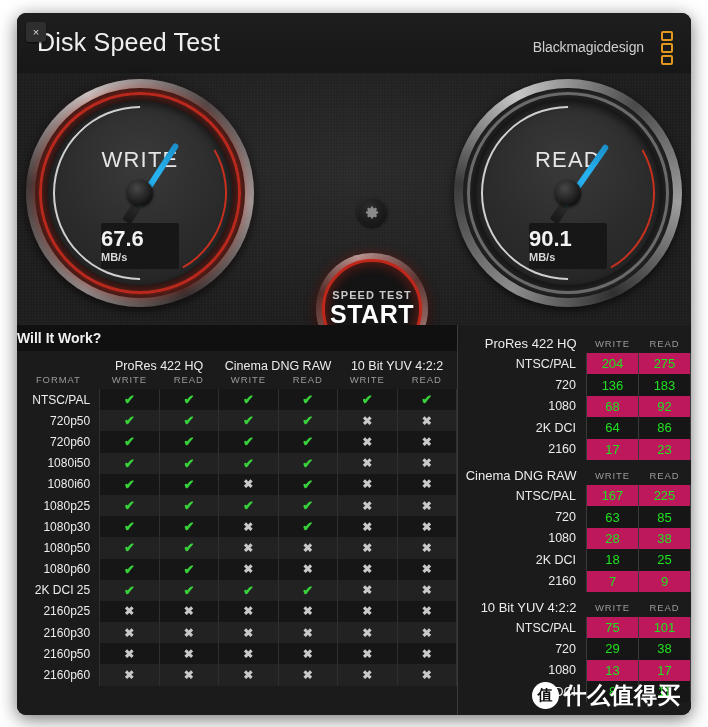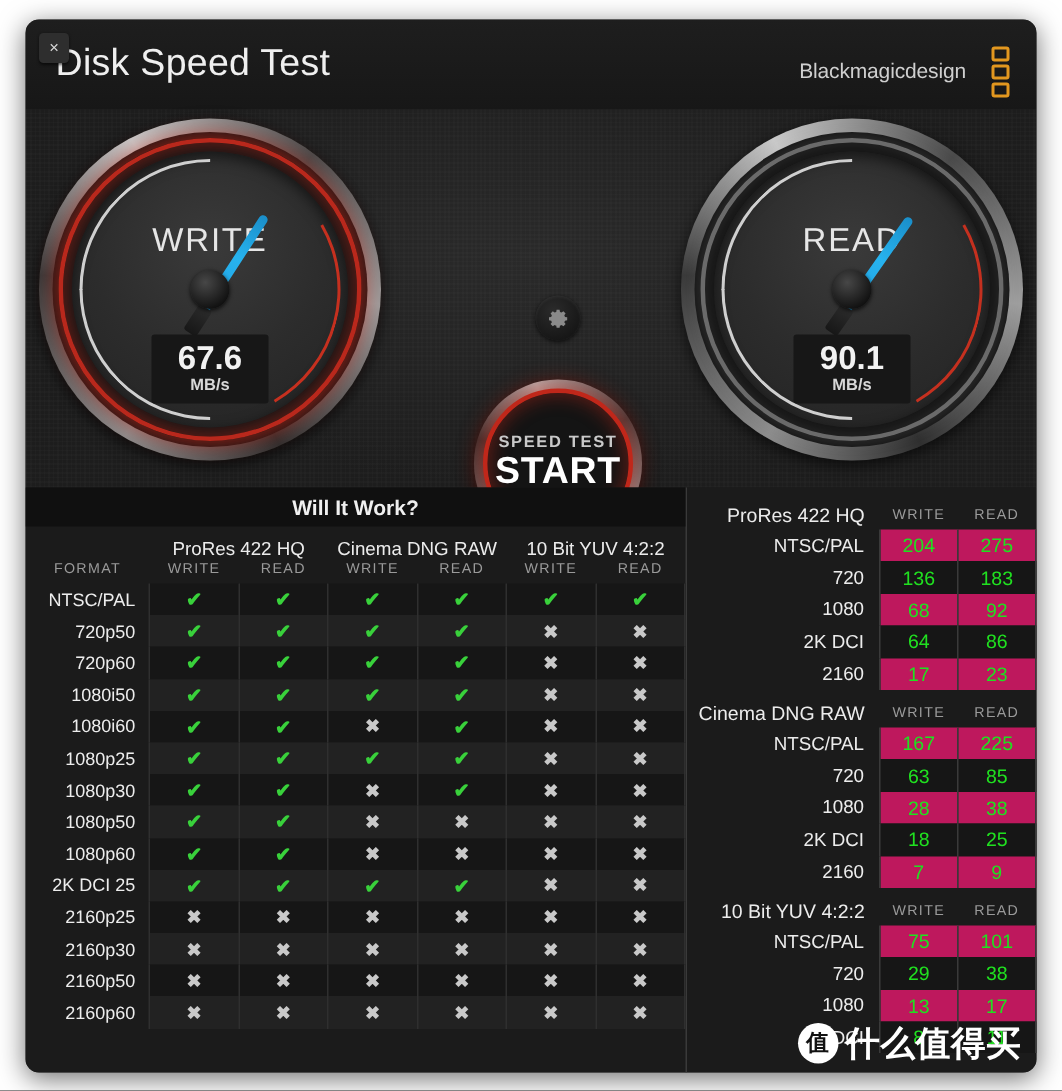--- a/index.html
+++ b/index.html
@@ -145,21 +145,21 @@
     position: absolute; left: 50%; top: 50%;
     width: 26px; height: 26px; margin: -13px 0 0 -13px;
     border-radius: 50%;
     background: radial-gradient(circle at 38% 32%, #474747, #111 75%);
     box-shadow: 0 1px 3px rgba(0,0,0,.8);
   }
   .readout {
     position: absolute; left: 50%; top: 122px;
     width: 78px; margin-left: -39px;
     background: #171717; border-radius: 2px;
-    padding: 4px 0 6px; text-align: center;
+    padding: 4px 0 6px; 
   }
   .readout .v { font-size: 22px; font-weight: 700; color: #f2f2f2; line-height: 1.05; }
   .readout .u { font-size: 11px; font-weight: 700; color: #d8d8d8; margin-top: 1px; }
 
   
   #gearbtn {
     position: absolute; left: 340px; top: 124px;
     width: 30px; height: 30px; border-radius: 50%;
     background: radial-gradient(circle at 40% 34%, #2b2b2b, #151515 78%);
     box-shadow: inset 0 1px 2px rgba(255,255,255,.07), 0 1px 3px rgba(0,0,0,.7);
@@ -188,21 +188,21 @@
     font-size: 25px; font-weight: 700; color: #fff; letter-spacing: .5px; margin-top: -1px;
   }
 
   
   #panels { position: relative; display: flex; height: 390px; background: #1b1b1b; }
   #leftpanel  { width: 440px; position: relative; }
   #divider    { width: 1px; background: #3a3a3a; }
   #rightpanel { flex: 1; position: relative; }
 
   .panelhdr {
-    height: 26px; line-height: 26px; text-align: center;
+    height: 26px; line-height: 26px; 
     font-size: 14px; font-weight: 700; color: #f0f0f0;
     background: #101010;
   }
 
   
   table { width: 100%; border-collapse: collapse; }
   #wtable { margin-top: 3px; }
   #wtable th, #wtable td {
     font-size: 11.5px; color: #e8e8e8; font-weight: 400;
     text-align: center; padding: 0;

